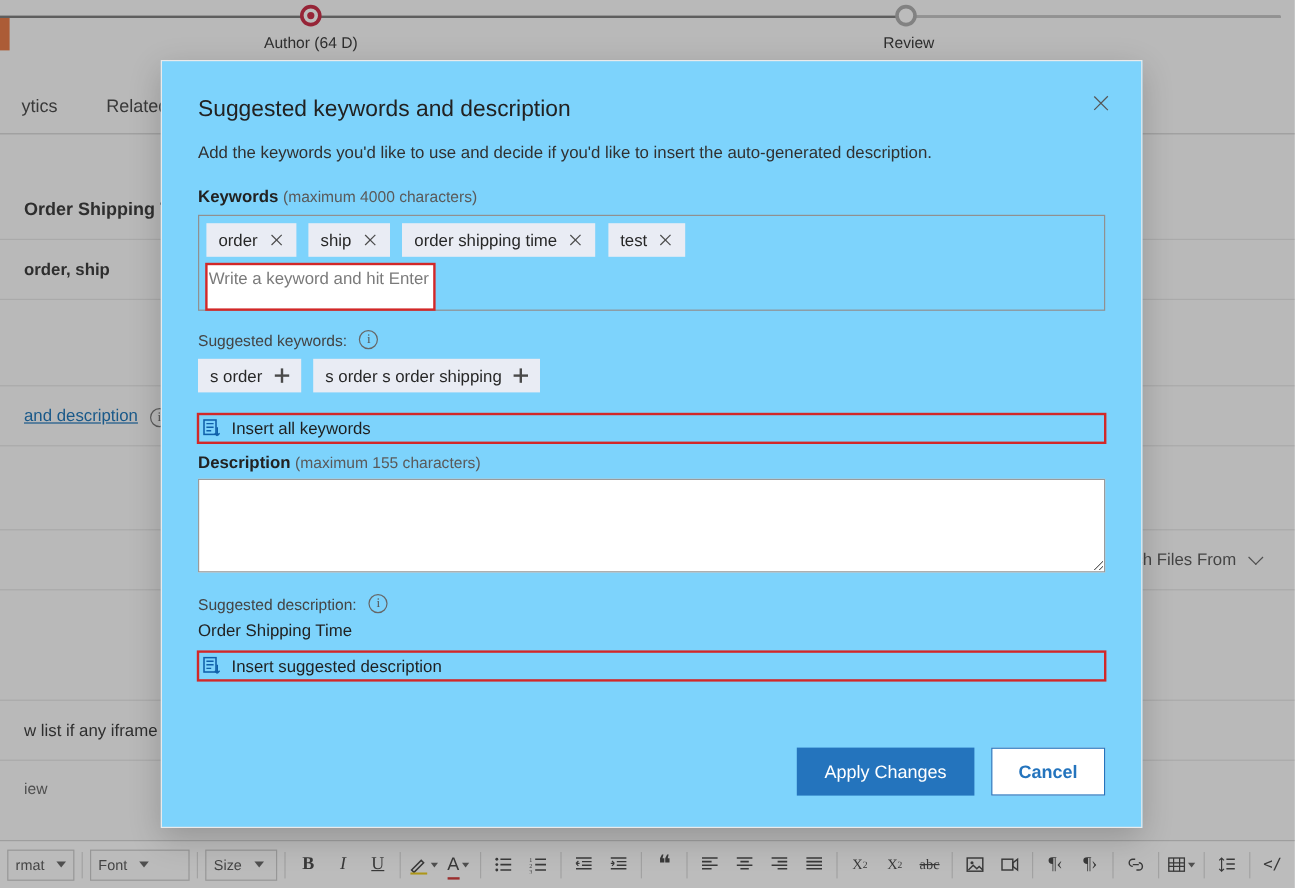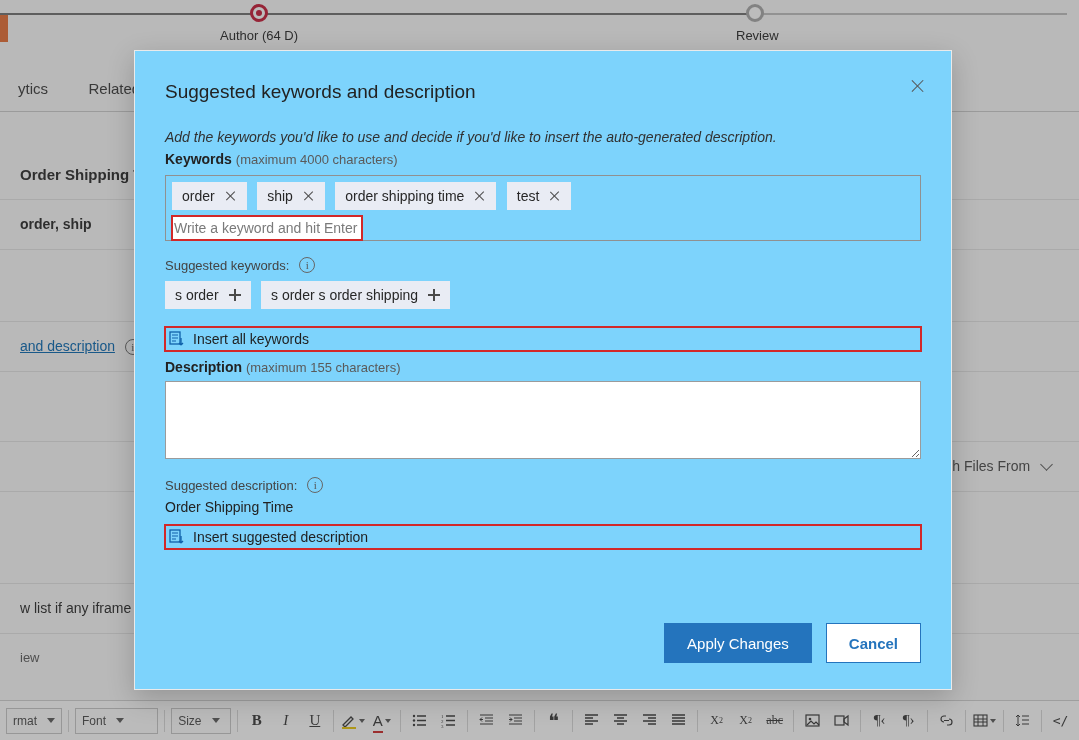--- a/index.html
+++ b/index.html
@@ -49,37 +49,37 @@
   
   .dim { position: absolute; inset: 0; background: rgba(70,70,70,0.36); }
 
   
   .modal { position: absolute; left: 134px; top: 50px; width: 818px; height: 640px; background: #7dd3fc; border: 1px solid #eaeaea; box-shadow: 0 8px 26px rgba(0,0,0,.2); padding: 30px 30px 26px; display: flex; flex-direction: column; }
   .modal-title { font-size: 19px; font-weight: 400; color: #222; }
   .modal-close { position: absolute; top: 26px; right: 24px; width: 18px; height: 18px; cursor: pointer; }
   .modal-close::before, .modal-close::after { content: ""; position: absolute; left: 8px; top: 1px; width: 1.3px; height: 16px; background: #555; }
   .modal-close::before { transform: rotate(45deg); }
   .modal-close::after { transform: rotate(-45deg); }
-  .modal-sub { margin-top: 26px; font-size: 14px; color: #313131; font-style: italic; }
-  .section-label { margin-top: 6px; font-size: 14px; color: #222; }
+  .modal-sub { margin-top: 16px; font-size: 14px; color: #313131; }
+  .section-label { margin-top: 20px; font-size: 14px; color: #222; }
   .section-label b { font-weight: 600; }
   .hint { font-size: 13px; color: #5a5a5a; }
 
   .kw-box { margin-top: 8px; border: 1px solid #909090; padding: 6px 6px 0; }
   .chip { display: inline-flex; align-items: center; background: #e9ecf4; color: #272727; font-size: 14px; padding: 6px 10px; margin: 0 6px 6px 0; gap: 10px; }
   .chip .x { width: 12px; height: 12px; position: relative; cursor: pointer; }
   .chip .x::before, .chip .x::after { content: ""; position: absolute; left: 5px; top: 0; width: 1.2px; height: 12px; background: #4a4a4a; }
   .chip .x::before { transform: rotate(45deg); }
   .chip .x::after { transform: rotate(-45deg); }
   .chip .plus { width: 12px; height: 12px; position: relative; cursor: pointer; }
   .chip .plus::before, .chip .plus::after { content: ""; position: absolute; background: #4a4a4a; }
   .chip .plus::before { left: 5px; top: 0; width: 2px; height: 12px; }
   .chip .plus::after { left: 0; top: 5px; width: 12px; height: 2px; }
   .kw-input-row { margin-top: 0; }
-  .kw-input { border: none; outline: none; width: 100%; padding: 4px 2px 4px; font-size: 14px; color: #3a3a3a; }
+  .kw-input { border: none; outline: none; width: 100%; padding: 4px 2px 18px; font-size: 14px; color: #3a3a3a; }
   .kw-input::placeholder { color: #7a7a7a; }
 
   .sug-label { margin-top: 16px; font-size: 13px; color: #444; display: flex; align-items: center; gap: 4px; }
 
   .sug-row { margin-top: 8px; }
 
   .insert-link { margin-top: 12px; display: inline-flex; align-items: flex-start; gap: 8px; padding: 4px 8px 4px 4px; cursor: pointer; }
   .insert-link .icn { color: #1060aa; }
   .insert-link span.txt { font-size: 14px; color: #1f1f1f; }
 

